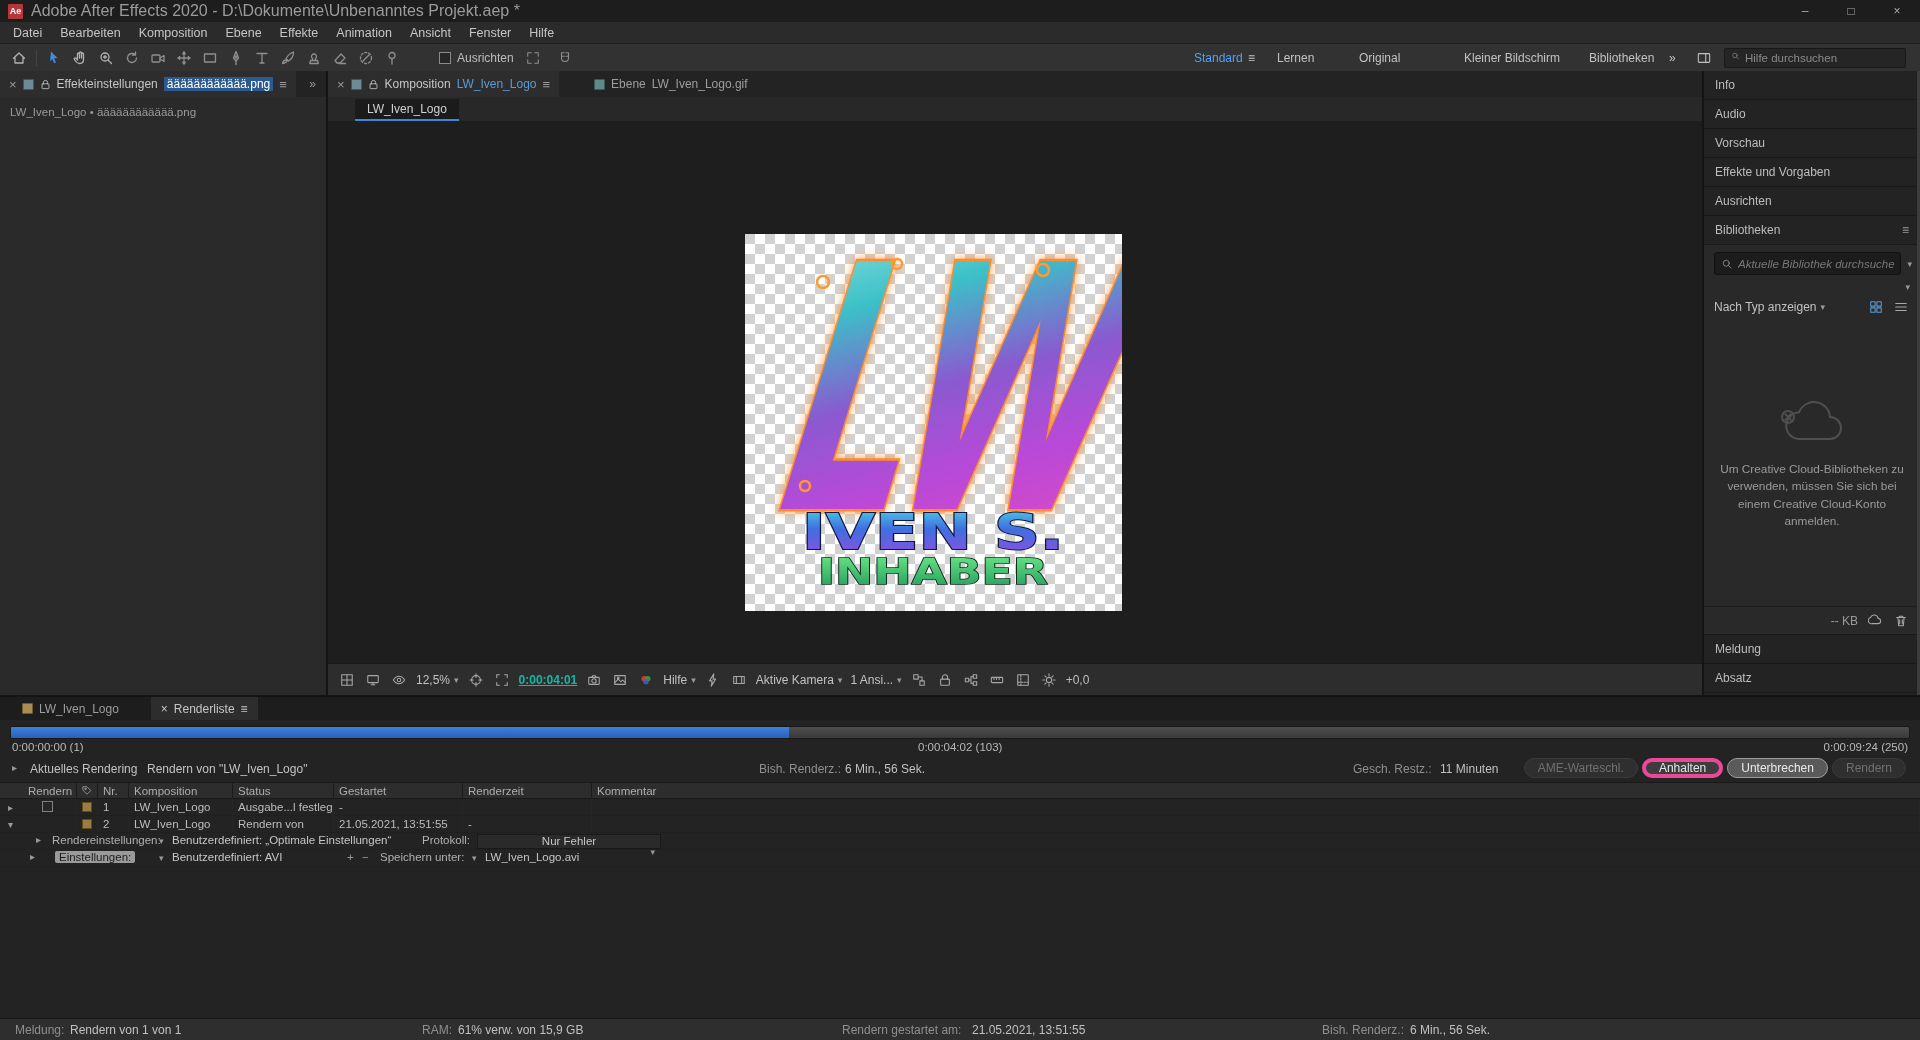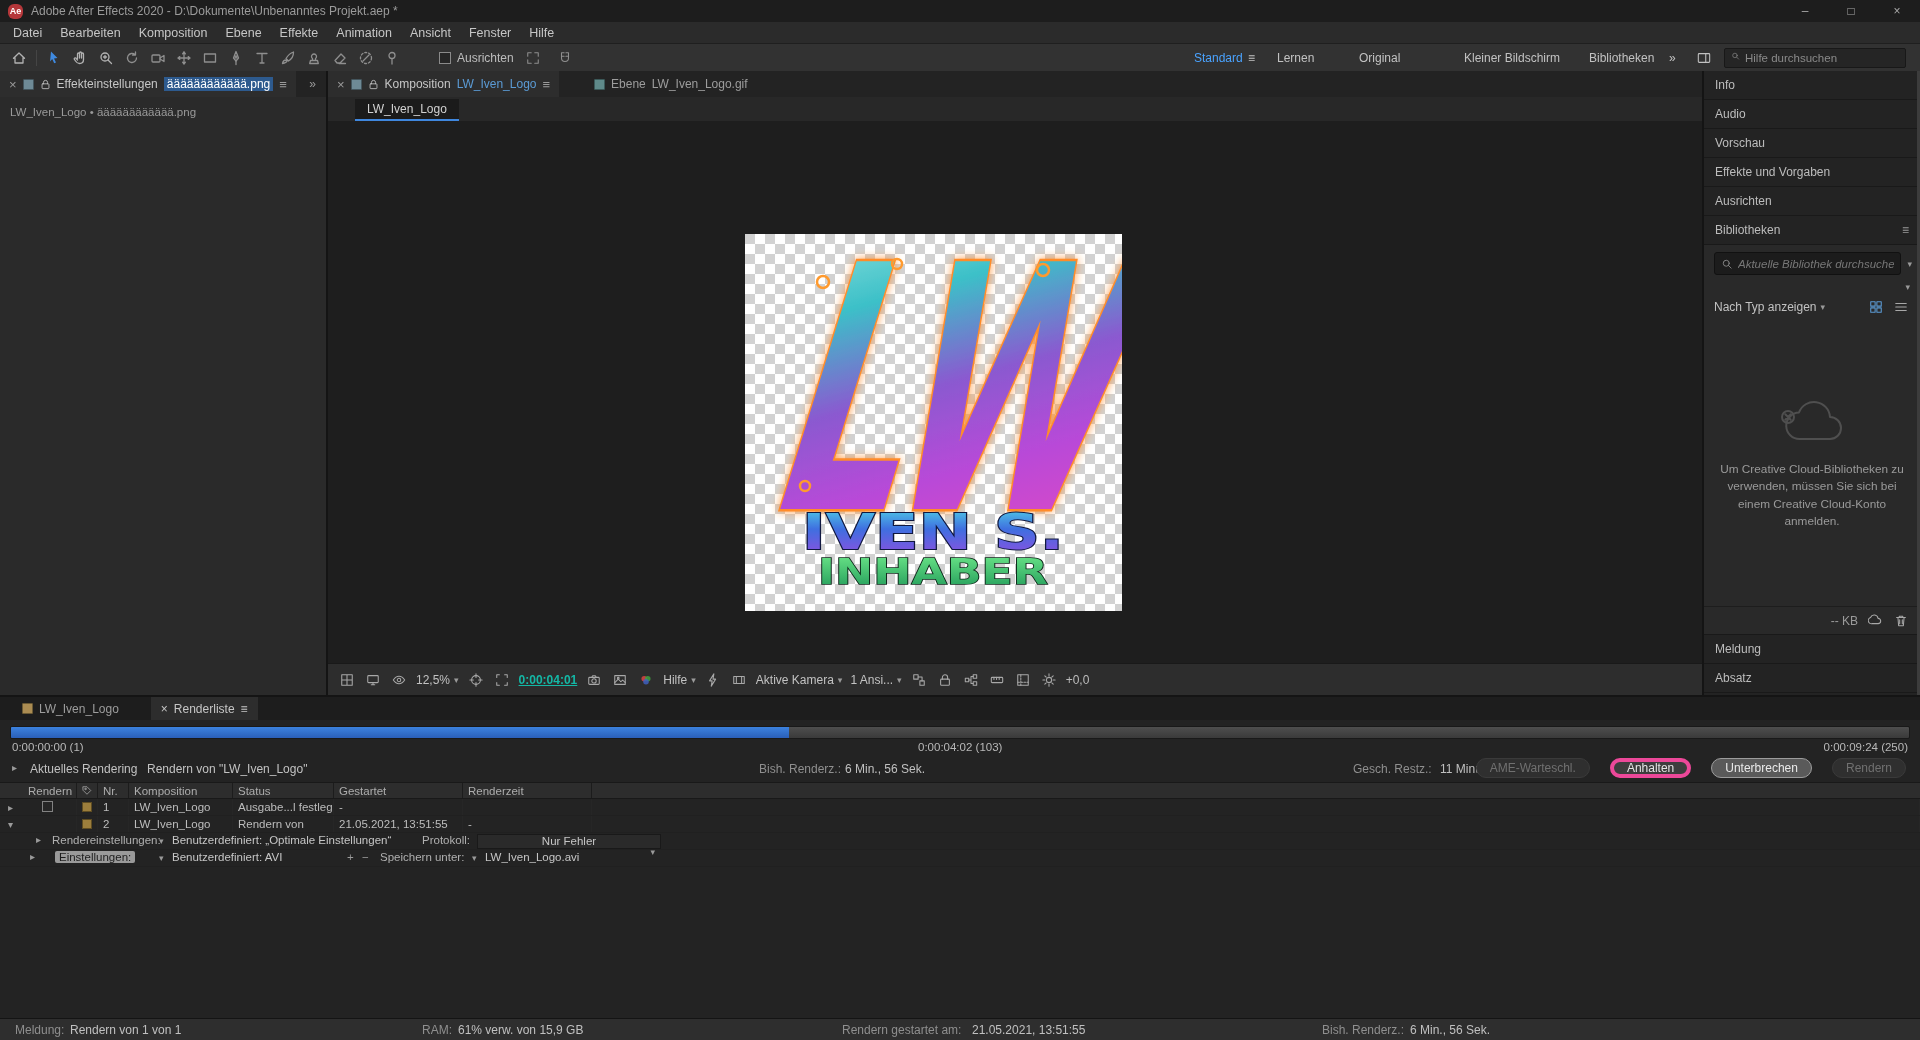--- a/index.html
+++ b/index.html
@@ -2,22 +2,22 @@
 <html><head>
 <meta charset="utf-8">
 <style>
   * { margin:0; padding:0; box-sizing:border-box; }
   html,body { width:1920px; height:1040px; overflow:hidden; }
   body { background:#141414; font-family:"Liberation Sans","DejaVu Sans",sans-serif; font-size:12px; color:#c2c2c2; }
   .app { width:1920px; height:1040px; display:flex; flex-direction:column; }
 
   
   .titlebar { height:22px; background:#1d1d1d; display:flex; align-items:center; padding:0 0 0 8px; gap:8px; flex:none; }
-  .app-badge { width:15px; height:15px; background:#b5373a; color:#fff; font-size:9px; font-weight:bold; display:flex; align-items:center; justify-content:center; border-radius:6px; }
-  .tb-title { color:#9b9b9b; font-size:12px; white-space:nowrap; }
+  .app-badge { width:15px; height:15px; background:#b5373a; color:#fff; font-size:9px; font-weight:bold; display:flex; align-items:center; justify-content:center; border-radius:1px; }
+  .tb-title { color:#9b9b9b; font-size:16px; white-space:nowrap; }
   .win-controls { margin-left:auto; display:flex; height:22px; }
   .win-btn { width:46px; display:flex; align-items:center; justify-content:center; color:#a8a8a8; font-size:12px; }
 
   
   .menubar { height:21px; background:#2b2b2b; display:flex; align-items:center; padding:0 4px; flex:none; }
   .menu-item { padding:0 9px; color:#c6c6c6; font-size:12.5px; white-space:nowrap; }
 
   
   .toolbar { height:28px; background:#323232; border-top:1px solid #1f1f1f; position:relative; display:flex; align-items:center; padding:0 6px; flex:none; }
   .tool { width:26px; height:24px; display:flex; align-items:center; justify-content:center; color:#b2b2b2; }
@@ -90,21 +90,21 @@
   .rq-tabs { height:23px; background:#1d1d1d; display:flex; align-items:stretch; flex:none; }
   .rq-tab { display:flex; align-items:center; gap:6px; padding:0 10px; font-size:12px; color:#9d9d9d; white-space:nowrap; }
   .rq-tab.active { background:#2d2d2d; color:#c6c6c6; }
   .rq-progress { margin:6px 10px 2px; height:13px; background:linear-gradient(#4e4e4e,#3a3a3a); border:1px solid #191919; border-radius:2px; position:relative; overflow:hidden; flex:none; }
   .rq-fill { position:absolute; left:0; top:0; bottom:0; width:41%; background:linear-gradient(#3c82df,#2a5fb8); }
   .rq-times { height:15px; position:relative; font-size:11.5px; color:#b8b8b8; flex:none; }
   .rq-times span { position:absolute; top:0; }
   .rq-current { height:26px; position:relative; font-size:12px; flex:none; }
   .rq-current > span { position:absolute; top:6px; white-space:nowrap; }
   .twirl { color:#9a9a9a; font-size:10px; }
-  .rq-buttons { position:absolute; right:14px; top:2px; display:flex; gap:20px; }
+  .rq-buttons { position:absolute; right:14px; top:2px; display:flex; gap:4px; }
   .btn { height:20px; border-radius:10px; padding:0 13px; font-size:12px; display:flex; align-items:center; background:#3d3d3d; border:4px solid #ec4899; color:#e5e5e5; white-space:nowrap; }
   .btn.primary { background:#5a5a5a; border:1px solid #9c9c9c; color:#eaeaea; }
   .btn.disabled { background:#2f2f2f; border:1px solid #3a3a3a; color:#707070; }
   .rq-header { height:17px; background:#2d2d2d; border-top:1px solid #191919; border-bottom:1px solid #191919; display:flex; font-size:11.5px; color:#adadad; flex:none; }
   .rq-col { display:flex; align-items:center; padding:0 5px; border-right:1px solid #1c1c1c; overflow:hidden; white-space:nowrap; }
   .c1{width:77px;} .c2{width:21px;} .c3{width:31px;} .c4{width:104px;} .c5{width:101px;} .c6{width:129px;} .c7{width:129px;} .c8{flex:1; border-right:none;}
   .rq-row { height:17px; display:flex; font-size:11.5px; color:#bdbdbd; border-bottom:1px solid #202020; flex:none; }
   .rq-row .rq-col { border-right:1px solid #262626; }
   .rq-setrow { height:17px; position:relative; font-size:11.5px; color:#b0b0b0; border-bottom:1px solid #202020; flex:none; }
   .rq-setrow > span, .rq-setrow > div { position:absolute; top:1px; white-space:nowrap; }
@@ -618,20 +618,23 @@
         </div>
       <div class="rq-col c5">
           <span>Status</span>
         </div>
       <div class="rq-col c6">
           <span>Gestartet</span>
         </div>
       <div class="rq-col c7">
           <span>Renderzeit</span>
         </div>
+      <div class="rq-col c8">
+          <span>Kommentar</span>
+        </div>
     </div>
 
     <div class="rq-row">
       <div class="rq-col c1" style="position:relative">
         <span class="twirl" style="position:absolute;left:8px">▸</span>
         <span class="cb" style="position:absolute;left:42px;top:2px"></span>
       </div>
       <div class="rq-col c2">
           <span class="rowchip"></span>
         </div>

